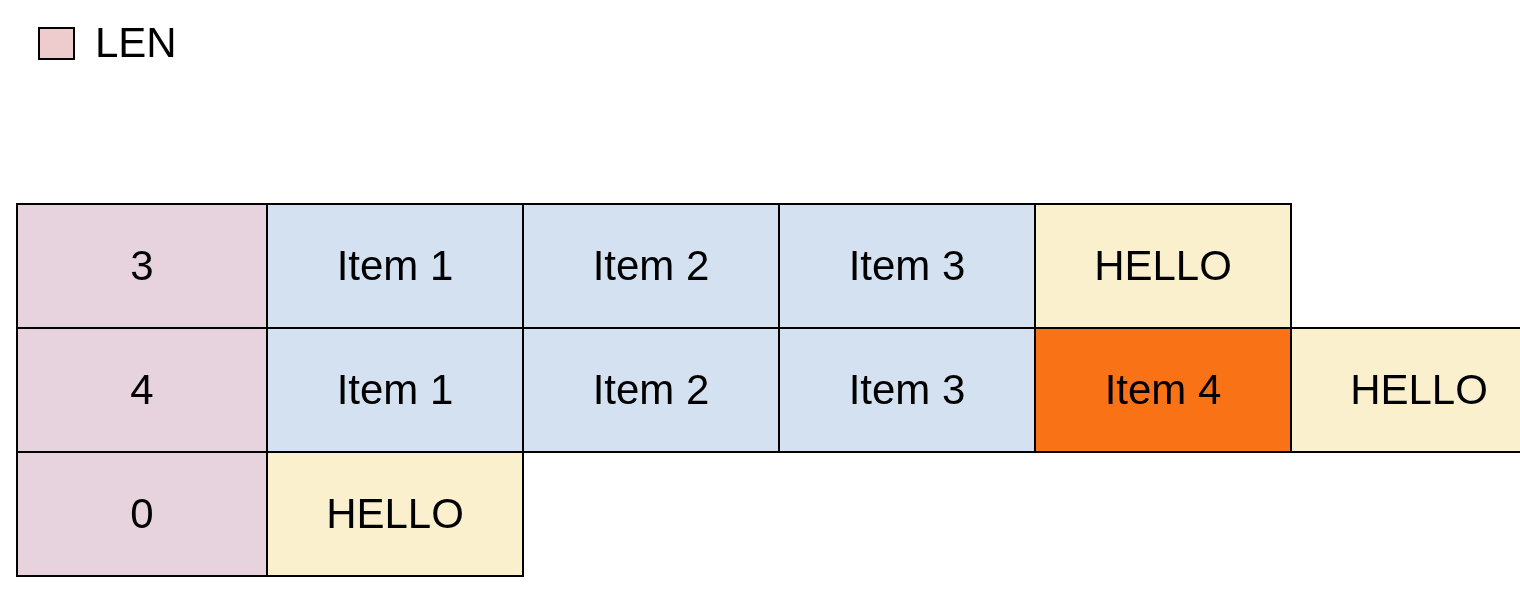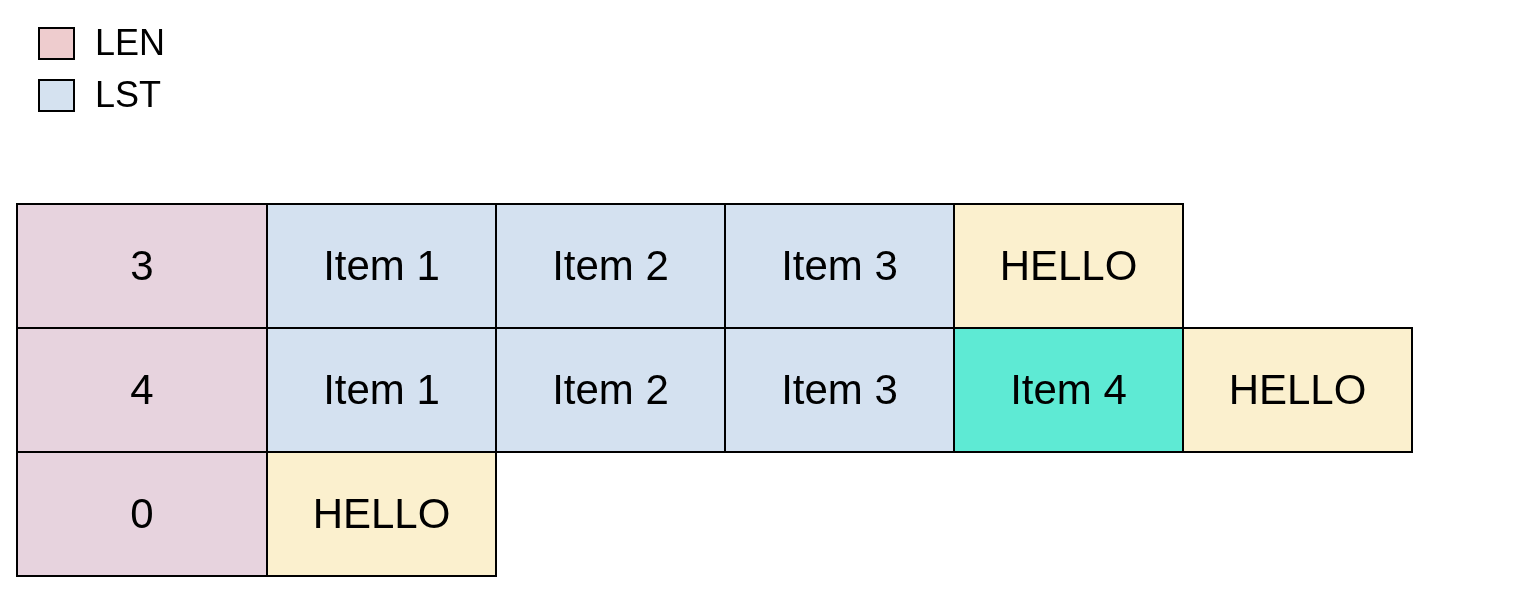--- a/index.html
+++ b/index.html
@@ -30,41 +30,41 @@
   }
   .legend-swatch {
     box-sizing: border-box;
     width: 37px;
     height: 33px;
     border: 2px solid #000000;
     margin-right: 20px;
     flex: 0 0 auto;
   }
   .legend-label {
-    font-size: 36px;
+    font-size: 42px;
     line-height: 1;
     color: #000000;
     white-space: nowrap;
   }
 
   
   .diagram {
     position: absolute;
     left: 16px;
     top: 203px;
   }
   .drow {
     display: flex;
   }
   .drow + .drow {
     margin-top: -2px;
   }
   .dcell {
     box-sizing: border-box;
-    width: 231px;
+    width: 258px;
     height: 126px;
     border: 2px solid #000000;
     margin-left: -2px;
     display: flex;
     align-items: center;
     justify-content: center;
     font-size: 42px;
     line-height: 1;
     color: #000000;
     white-space: nowrap;
@@ -79,40 +79,36 @@
 </head>
 <body>
 
 <div id="canvas">
 
   <div class="legend">
     <div class="legend-item">
       <span class="legend-swatch" style="background: rgb(238, 204, 206);"></span>
       <span class="legend-label">LEN</span>
     </div>
-    <div class="legend-item">
-      <span class="legend-swatch" style="background: rgb(213, 226, 240);"></span>
-      <span class="legend-label">LST</span>
-    </div>
   </div>
 
   <div class="diagram">
       <div class="drow">
         <div class="dcell t-LEN" style="background: rgb(231, 211, 222);">3</div>
         <div class="dcell t-LST" style="background: rgb(212, 225, 240);">Item 1</div>
         <div class="dcell t-LST" style="background: rgb(212, 225, 240);">Item 2</div>
         <div class="dcell t-LST" style="background: rgb(212, 225, 240);">Item 3</div>
         <div class="dcell t-FLD" style="background: rgb(251, 240, 206);">HELLO</div>
       </div>
       <div class="drow">
         <div class="dcell t-LEN" style="background: rgb(231, 211, 222);">4</div>
         <div class="dcell t-LST" style="background: rgb(212, 225, 240);">Item 1</div>
         <div class="dcell t-LST" style="background: rgb(212, 225, 240);">Item 2</div>
         <div class="dcell t-LST" style="background: rgb(212, 225, 240);">Item 3</div>
-        <div class="dcell t-LST" style="background: #5eead4;">Item 4</div>
+        <div class="dcell t-LST" style="background: #f97316;">Item 4</div>
         <div class="dcell t-FLD" style="background: rgb(251, 240, 206);">HELLO</div>
       </div>
       <div class="drow">
         <div class="dcell t-LEN" style="background: rgb(231, 211, 222);">0</div>
         <div class="dcell t-FLD" style="background: rgb(251, 240, 206);">HELLO</div>
       </div>
     </div>
 
 </div>
 

